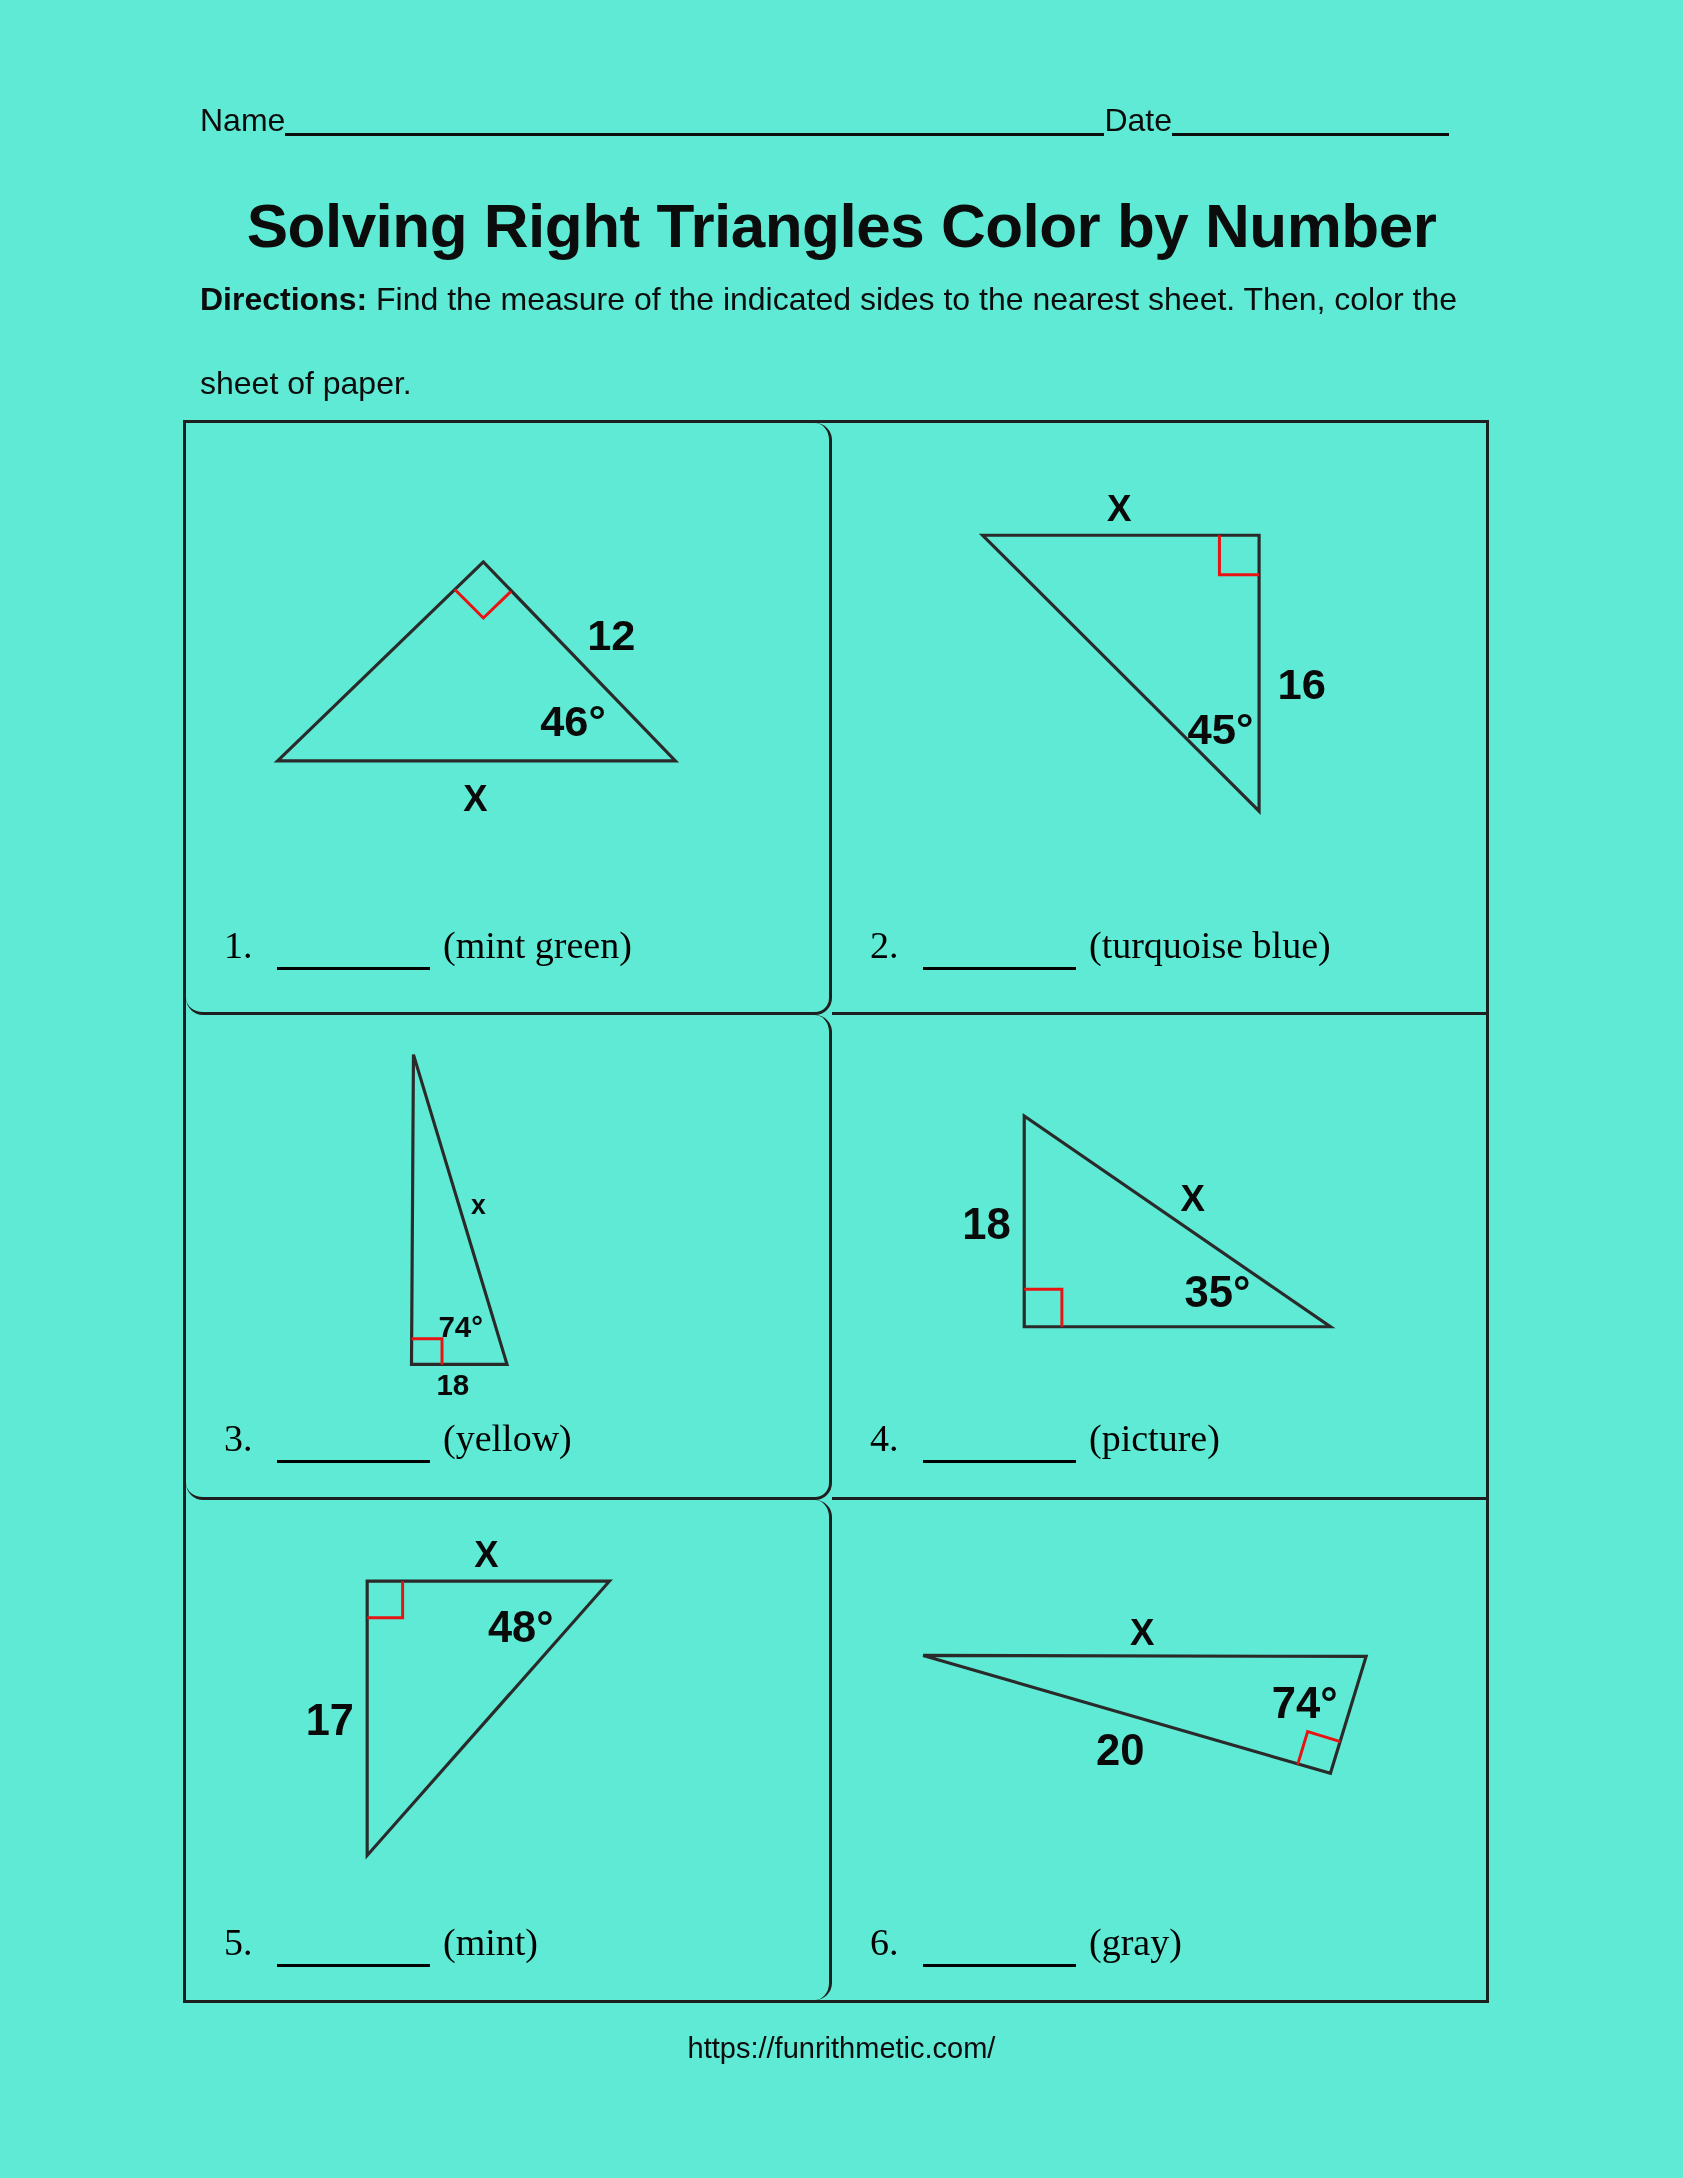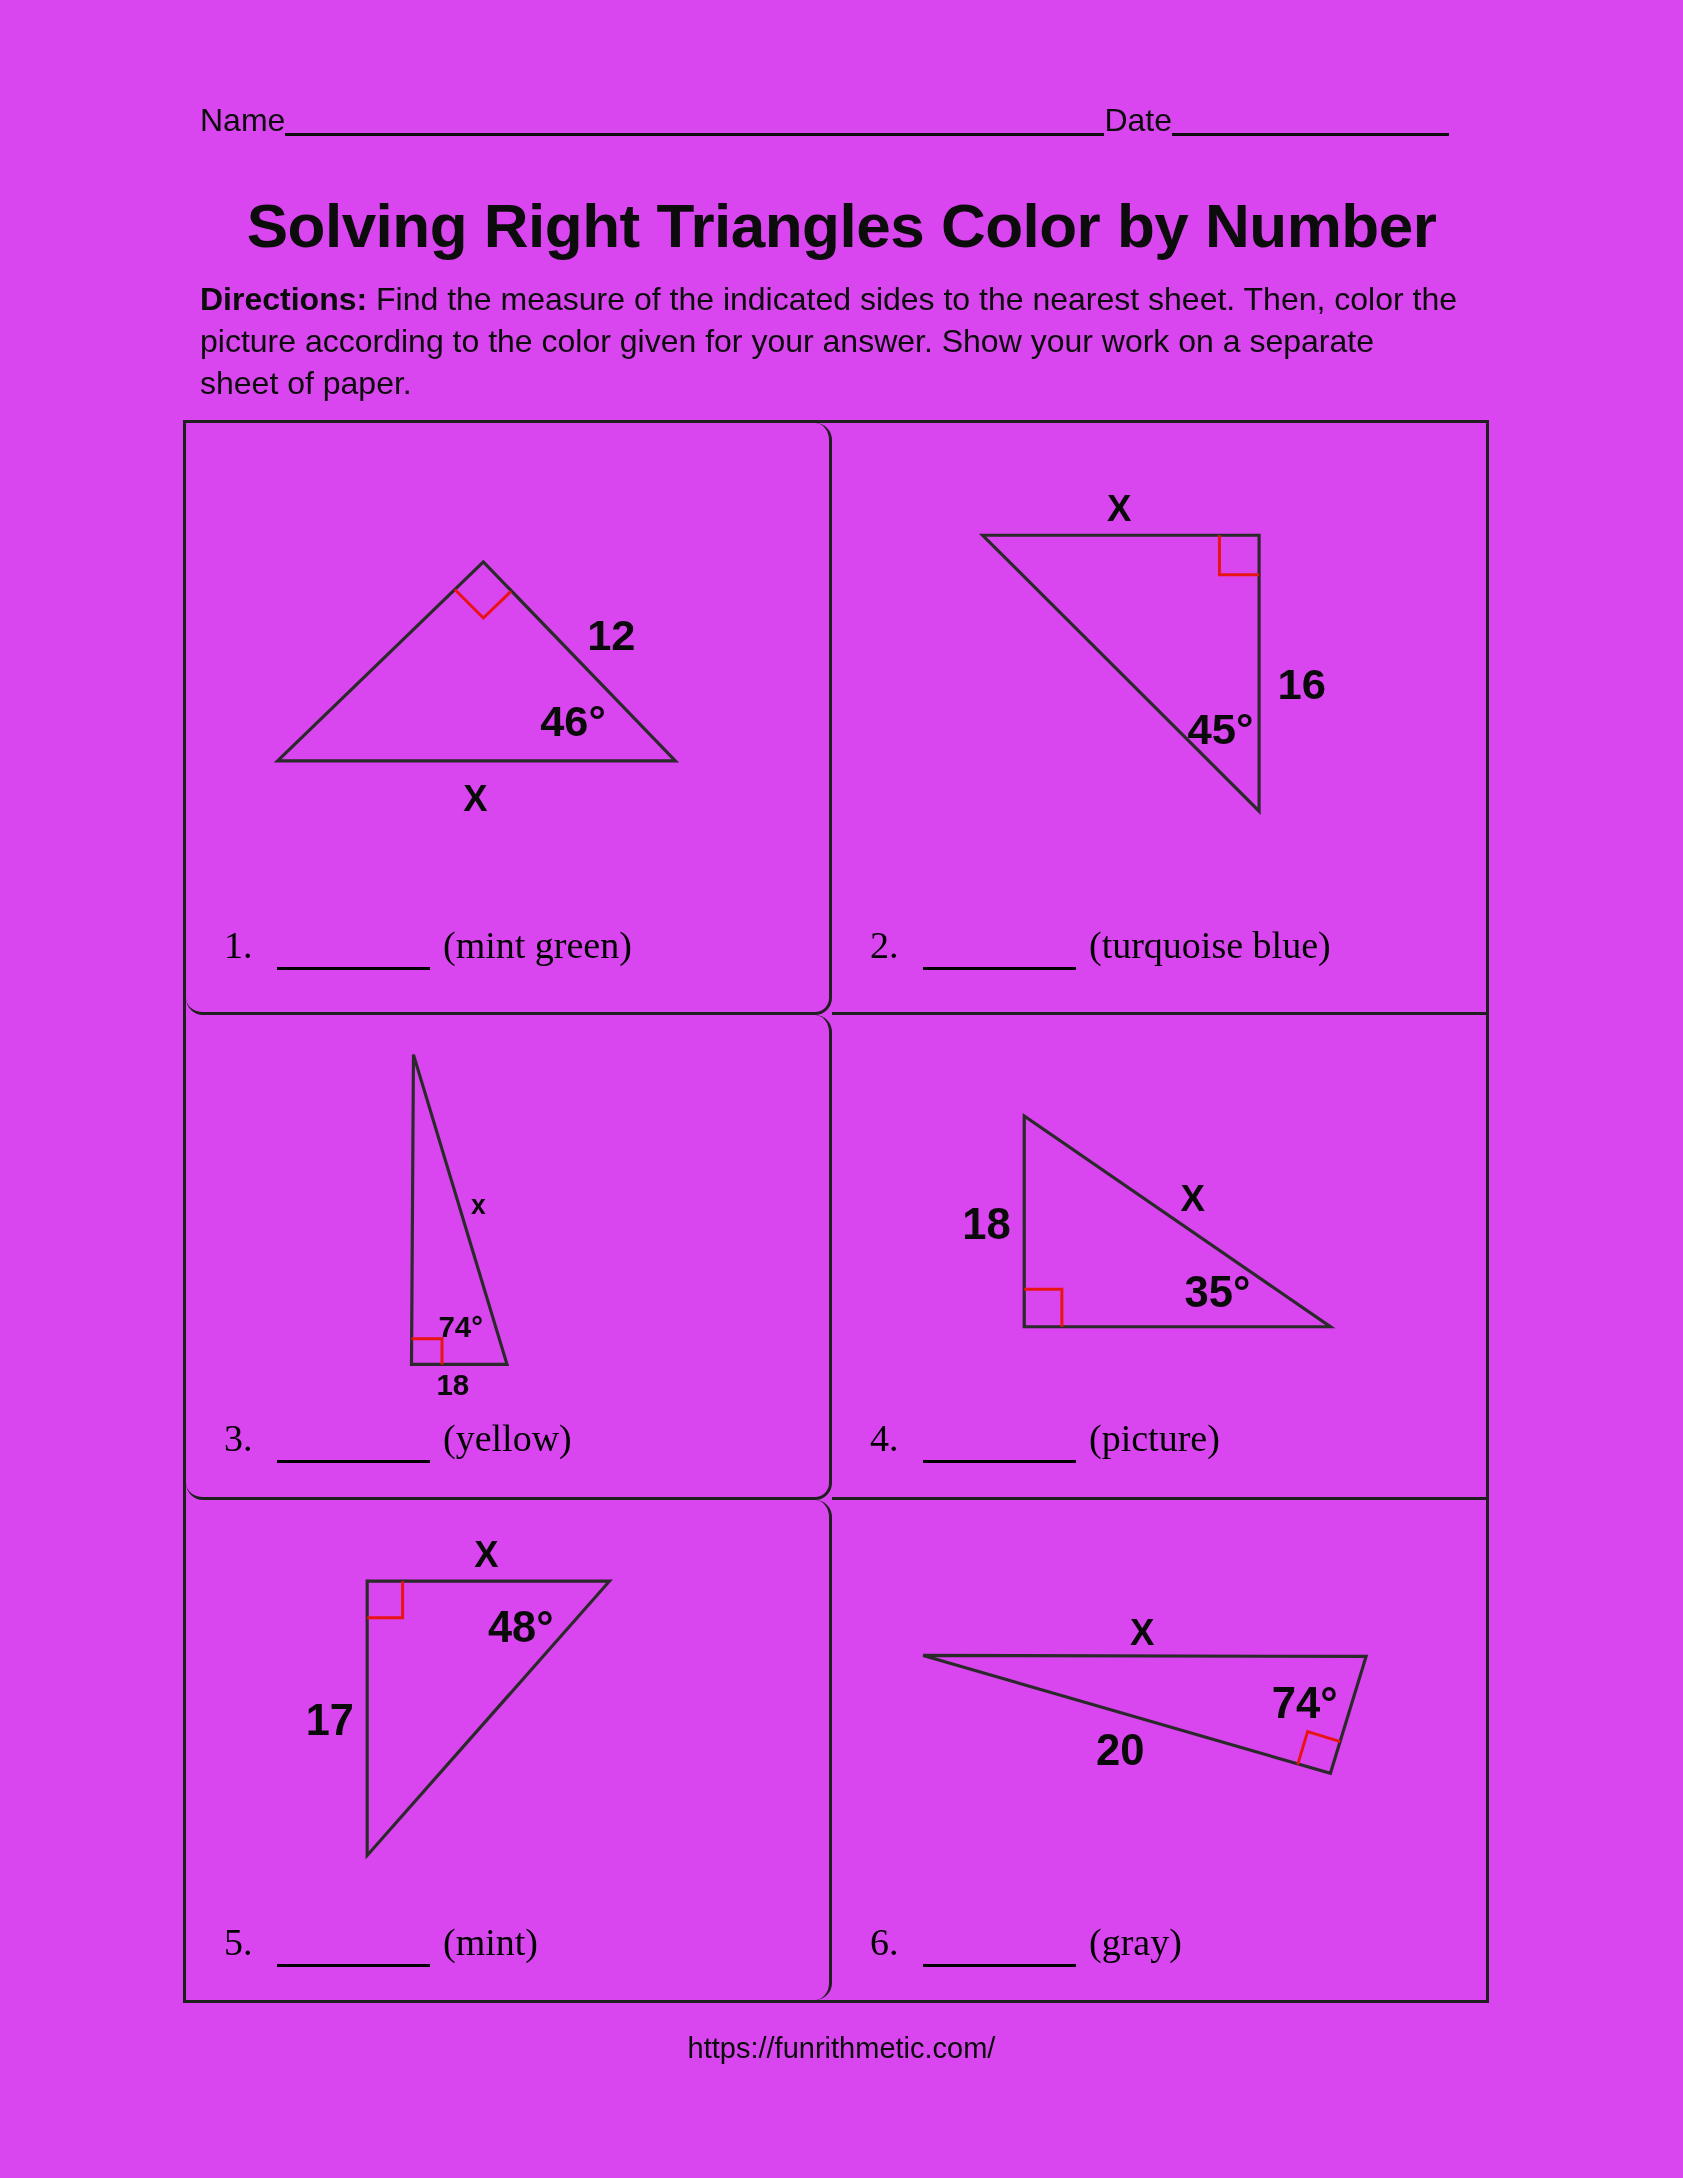--- a/index.html
+++ b/index.html
@@ -1,17 +1,17 @@
 <!DOCTYPE html>
 <html><head>
 <meta charset="utf-8">
 <style>
   html,body{margin:0;padding:0;background:#888;}
   .page{
-    position:relative;width:1683px;height:2178px;background:#d946ef;
+    position:relative;width:1683px;height:2178px;background:#5eead4;
     font-family:"Liberation Sans",sans-serif;color:#0c0c0c;overflow:hidden;
     margin:0 auto;
   }
   
   .name-date{
     position:absolute;left:200px;top:93px;width:1249px;height:46px;
     display:flex;align-items:flex-end;font-size:32px;
   }
   .name-date .label{line-height:1.15;}
   .hline{border-bottom:3px solid #0c0c0c;margin-bottom:3px;}
@@ -71,21 +71,21 @@
     <span class="label">Name</span>
     <span class="hline name-line"></span>
     <span class="label">Date</span>
     <span class="hline date-line"></span>
   </div>
 
   <div class="title">Solving Right Triangles Color by Number</div>
 
   <div class="directions">
     <span class="dlabel">Directions:</span><span> Find the measure of the indicated sides to the nearest sheet.  Then, color the</span><br>
-    <span>picture according to the color given for your answer. Show your work on a separate</span><br>
+    <br>
     <span>sheet of paper.</span>
   </div>
 
   <div class="grid">
 
     <div class="cell col1 rowa">
       <svg viewBox="0 0 653 598" preserveAspectRatio="none">
         <polygon class="tri" points="302,141 93,343 497,343"></polygon>
         <polyline class="ra" points="273,169 302,198 330,171"></polyline>
         <text class="lbl" x="432" y="230">12</text>

